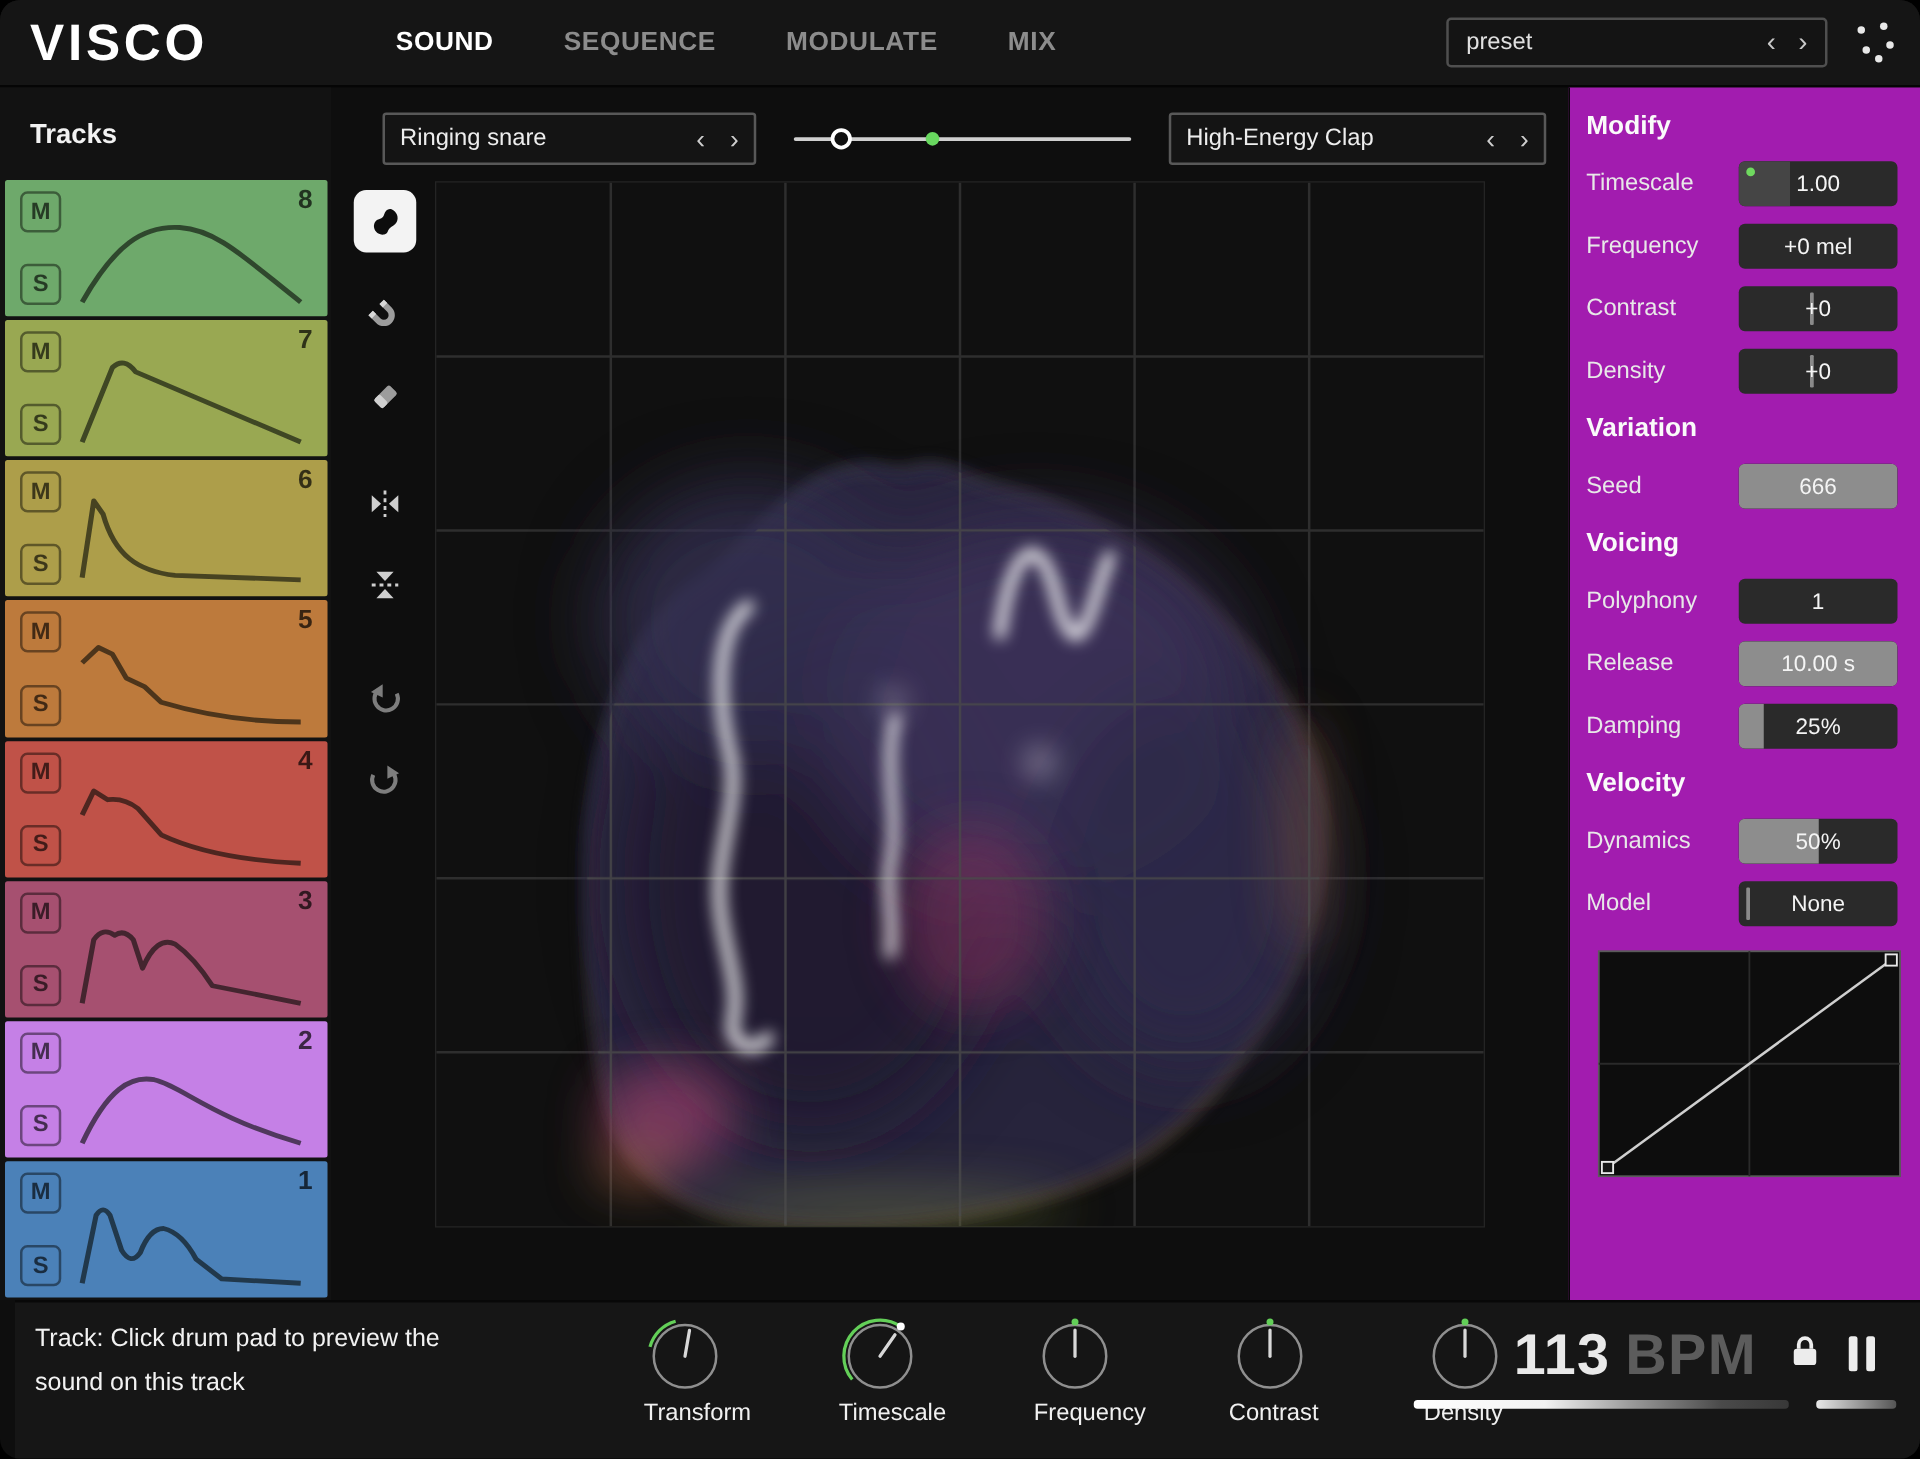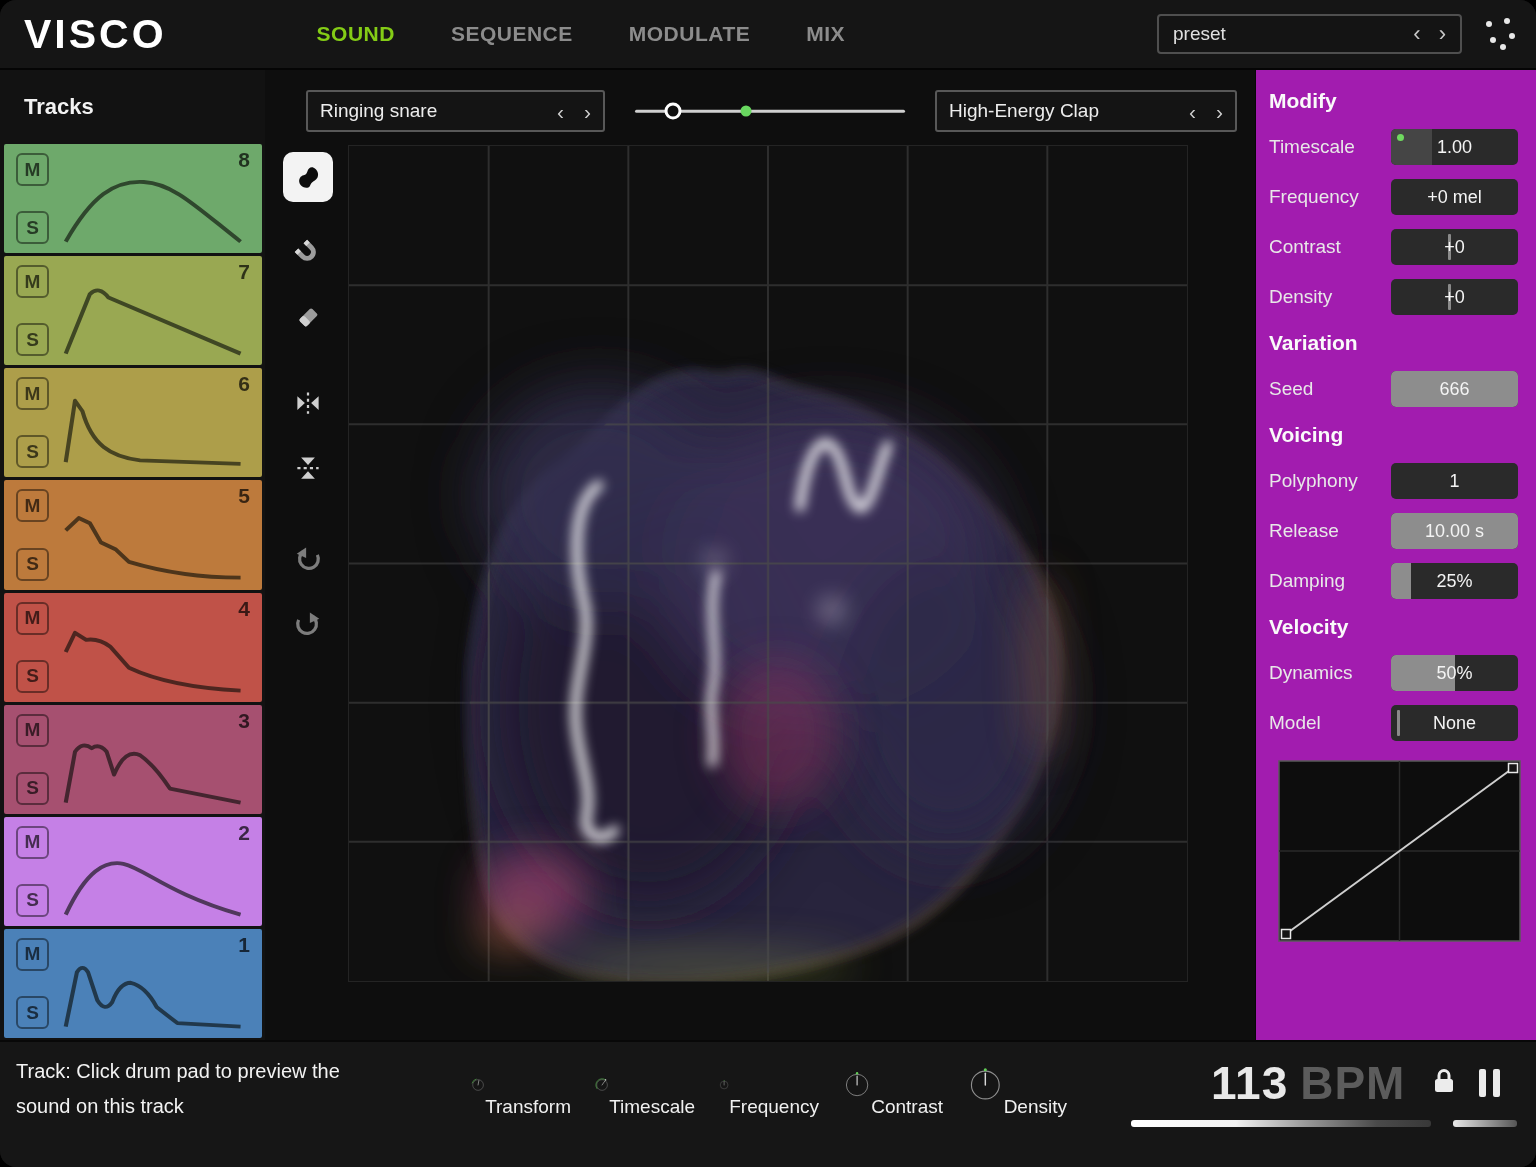--- a/index.html
+++ b/index.html
@@ -7,21 +7,21 @@
   body { font-family:"Liberation Sans", sans-serif; }
   .app { position:relative; width:1536px; height:1167px; background:#0e0e0e;
          border-radius:16px; overflow:hidden; color:#eee; }
 
   
   .topbar { position:absolute; top:0; left:0; right:0; height:70px; background:#151515;
             border-bottom:2px solid #050505; display:flex; align-items:center; }
   .logo { margin-left:24px; font-size:41px; font-weight:700; letter-spacing:3px; color:#fff; }
   .tabs { margin-left:150px; display:flex; gap:56px; }
   .tab { font-size:21px; font-weight:700; letter-spacing:.5px; color:#8c8c8c; cursor:default; }
-  .tab.active { color:#84cc16;text-align:right; }
+  .tab.active { color:#ffffff;text-align:right; }
   .spacer { flex:1; }
   .preset-box { display:flex; align-items:center; width:305px; height:40px; border:2px solid #4f4f4f;
                 border-radius:4px; padding:0 14px; color:#e0e0e0; font-size:19px; margin-right:16px; background:#141414; }
   .arrows { margin-left:auto; display:flex; gap:18px; color:#c8c8c8; font-size:22px; line-height:1; }
   .rand { width:42px; height:42px; margin-right:16px; display:grid; place-items:center; }
 
   
   .sidebar { position:absolute; left:0; top:70px; width:265px; bottom:127px; background:#121212; }
   .sidebar-title { height:73px; display:flex; align-items:center; padding-left:24px;
                    font-size:22px; font-weight:700; color:#f2f2f2; }
@@ -65,25 +65,25 @@
   .p-label { font-size:19px; color:#e8e8e8; }
   .p-value { position:relative; width:127px; height:36px; background:#2a2a2a; border-radius:5px; overflow:hidden; }
   .p-text { position:absolute; inset:0; display:grid; place-items:center; font-size:18px; color:#f4f4f4; }
   .p-fill { position:absolute; left:0; top:0; bottom:0; background:#8d8d8d; }
   .p-fill.soft { background:#454545; }
   .p-tick { position:absolute; top:5px; bottom:5px; width:3px; background:#8a8a8a; border-radius:1px; }
   .p-dot { position:absolute; left:6px; top:5px; width:7px; height:7px; border-radius:50%; background:#6fd95f; }
   .curve { margin:12px 0 0 9px; width:243px; height:182px; }
 
   
-  .footer { position:absolute; left:0; right:0; bottom:0; height:127px; background:#161616;
+  .footer { position:absolute; left:12px; right:0; bottom:0; height:127px; background:#161616;
             border-top:2px solid #080808;text-decoration:underline; }
   .status { position:absolute; left:16px; top:12px; font-size:20px; color:#f2f2f2; line-height:35px; }
   .knobs { position:absolute; left:471px; top:10px; display:flex; gap:24px; }
-  .knob { width:100px; display:flex; align-items:flex-end; }
+  .knob { width:100px; display:flex; flex-direction:column; align-items:flex-start;margin-left:32px; }
   .knob-label { font-size:19px; color:#f0f0f0; margin-top:2px; }
   .bpm { position:absolute; right:13px; top:14px; width:392px; }
   .bpm-line { display:flex; align-items:center; }
   .bpm-val { font-size:46px; font-weight:700; color:#e9e9e9; letter-spacing:1px; margin-left:80px; }
   .bpm-unit { font-size:46px; font-weight:700; color:#5c5c5c; letter-spacing:1px; margin-left:12px; }
   .lock { margin-left:26px; }
   .pause { margin-left:22px; display:flex; gap:7px; }
   .pause i { display:block; width:7px; height:28px; background:#ececec; border-radius:2px; }
   .bpm-bars { display:flex; margin-top:10px; align-items:center; }
   .bar-long { width:300px; height:7px; border-radius:3px;

